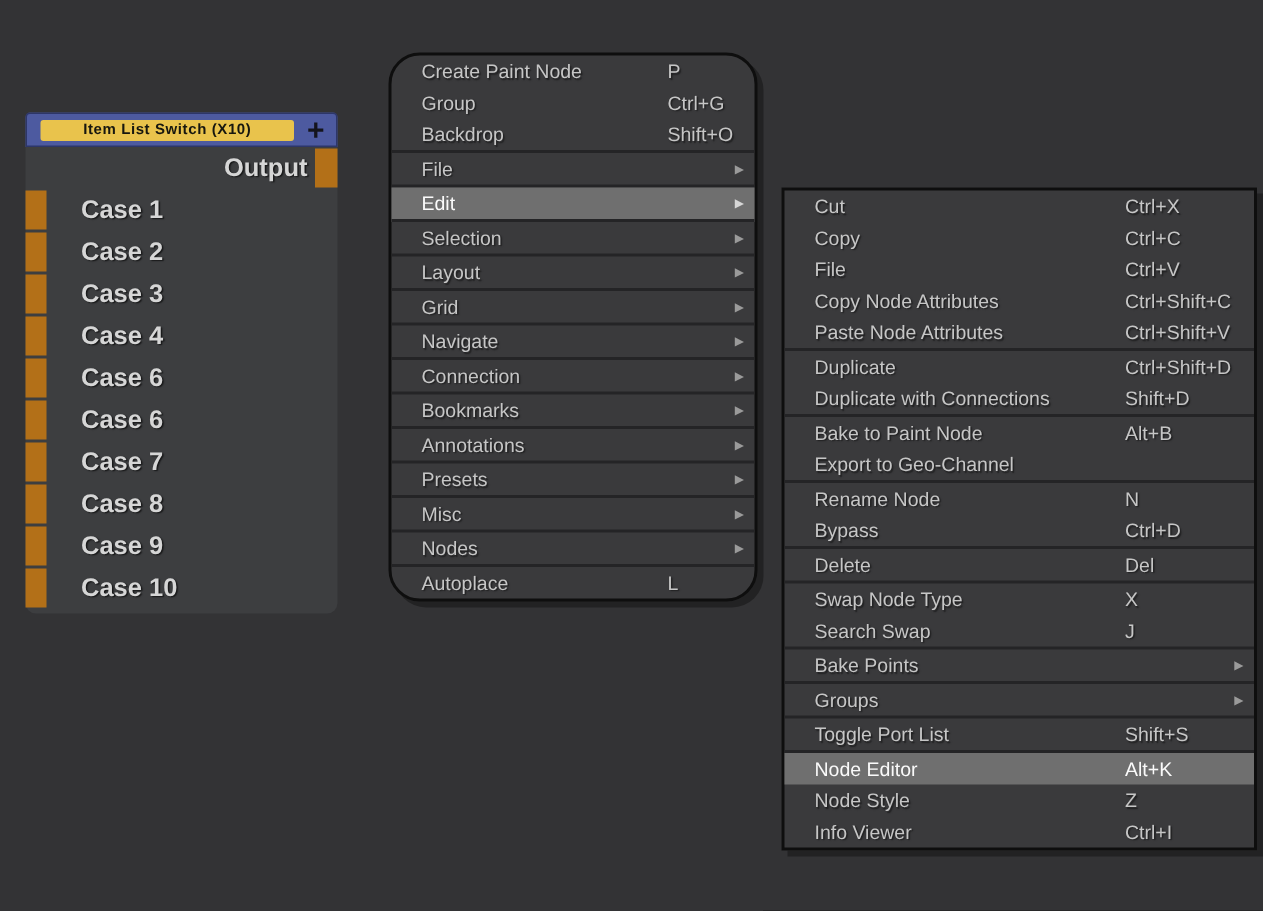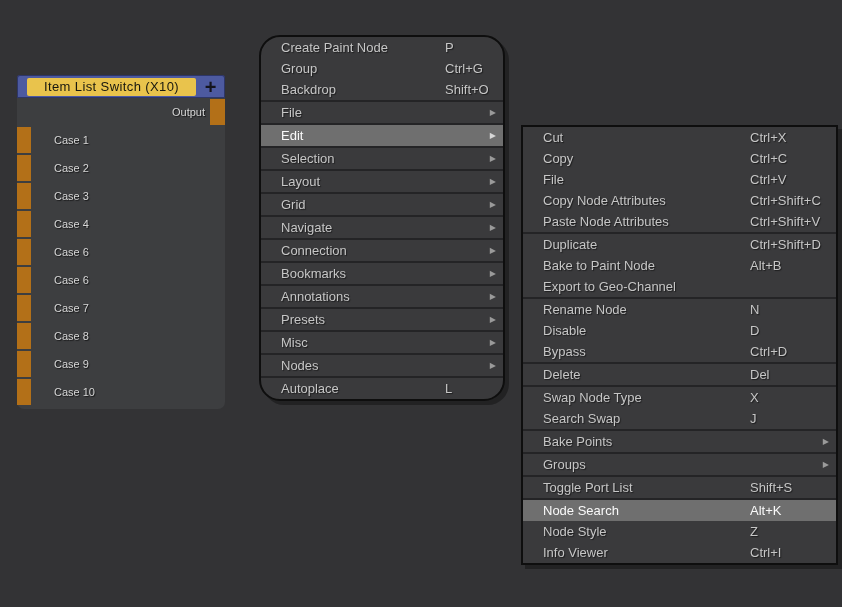--- a/index.html
+++ b/index.html
@@ -14,35 +14,36 @@
   .node { position:absolute; left:17px; top:75px; width:208px; }
   .node-header {
     height:23px; background:var(--node-header);
     border-radius:3px 3px 0 0;
     box-shadow: inset 0 0 0 1px rgba(20,26,60,0.55);
     display:flex; align-items:center;
   }
   .node-title {
     margin-left:10px; width:157px; padding:1px 6px 2px;
     background:var(--node-title-bg); color:var(--node-title-text);
-    font-size:13px; font-weight:normal; letter-spacing:0.4px;
+    font-size:10px; font-weight:bold; letter-spacing:0.4px;
     text-align:center; border-radius:2px; white-space:nowrap;
   }
   .node-plus {
     flex:1; text-align:center; color:#14141d;
     font-size:20px; font-weight:bold; line-height:20px; cursor:default;
   }
   .node-body {
     background:var(--node-body); border-radius:0 0 7px 7px;
     padding-bottom:3px;
   }
   .node-row {
     position:relative; height:28px; display:flex; align-items:center;
-    font-size:11px; color:var(--node-text);
+    font-size:17px; color:var(--node-text);
     text-shadow:1px 1px 1px rgba(0,0,0,0.65);
+    font-weight:bold;
   }
   .output-row { justify-content:flex-end; padding-right:20px; }
   .output-square {
     position:absolute; right:0; top:1px; width:15px; height:26px;
     background:var(--port-orange);
   }
   .port-row { padding-left:37px; }
   .port-square {
     position:absolute; left:0; top:1px; width:14px; height:26px;
     background:var(--port-orange);
@@ -246,40 +247,40 @@
       <div class="menu-item sep-after">
         <span class="mi-label">Paste Node Attributes</span>
         <span class="mi-shortcut">Ctrl+Shift+V</span>
         
       </div>
       <div class="menu-item">
         <span class="mi-label">Duplicate</span>
         <span class="mi-shortcut">Ctrl+Shift+D</span>
         
       </div>
+      <div class="menu-item sep-after">
+        <span class="mi-label">Duplicate with Connections</span>
+        <span class="mi-shortcut">Shift+D</span>
+        
+      </div>
       <div class="menu-item">
         <span class="mi-label">Bake to Paint Node</span>
         <span class="mi-shortcut">Alt+B</span>
         
       </div>
       <div class="menu-item sep-after">
         <span class="mi-label">Export to Geo-Channel</span>
         <span class="mi-shortcut"></span>
         
       </div>
       <div class="menu-item">
         <span class="mi-label">Rename Node</span>
         <span class="mi-shortcut">N</span>
         
       </div>
-      <div class="menu-item">
-        <span class="mi-label">Disable</span>
-        <span class="mi-shortcut">D</span>
-        
-      </div>
       <div class="menu-item sep-after">
         <span class="mi-label">Bypass</span>
         <span class="mi-shortcut">Ctrl+D</span>
         
       </div>
       <div class="menu-item sep-after">
         <span class="mi-label">Delete</span>
         <span class="mi-shortcut">Del</span>
         
       </div>
@@ -302,21 +303,21 @@
         <span class="mi-label">Groups</span>
         <span class="mi-shortcut"></span>
         <span class="mi-arrow">▶</span>
       </div>
       <div class="menu-item sep-after">
         <span class="mi-label">Toggle Port List</span>
         <span class="mi-shortcut">Shift+S</span>
         
       </div>
       <div class="menu-item highlight">
-        <span class="mi-label">Node Search</span>
+        <span class="mi-label">Node Editor</span>
         <span class="mi-shortcut">Alt+K</span>
         
       </div>
       <div class="menu-item">
         <span class="mi-label">Node Style</span>
         <span class="mi-shortcut">Z</span>
         
       </div>
       <div class="menu-item">
         <span class="mi-label">Info Viewer</span>

